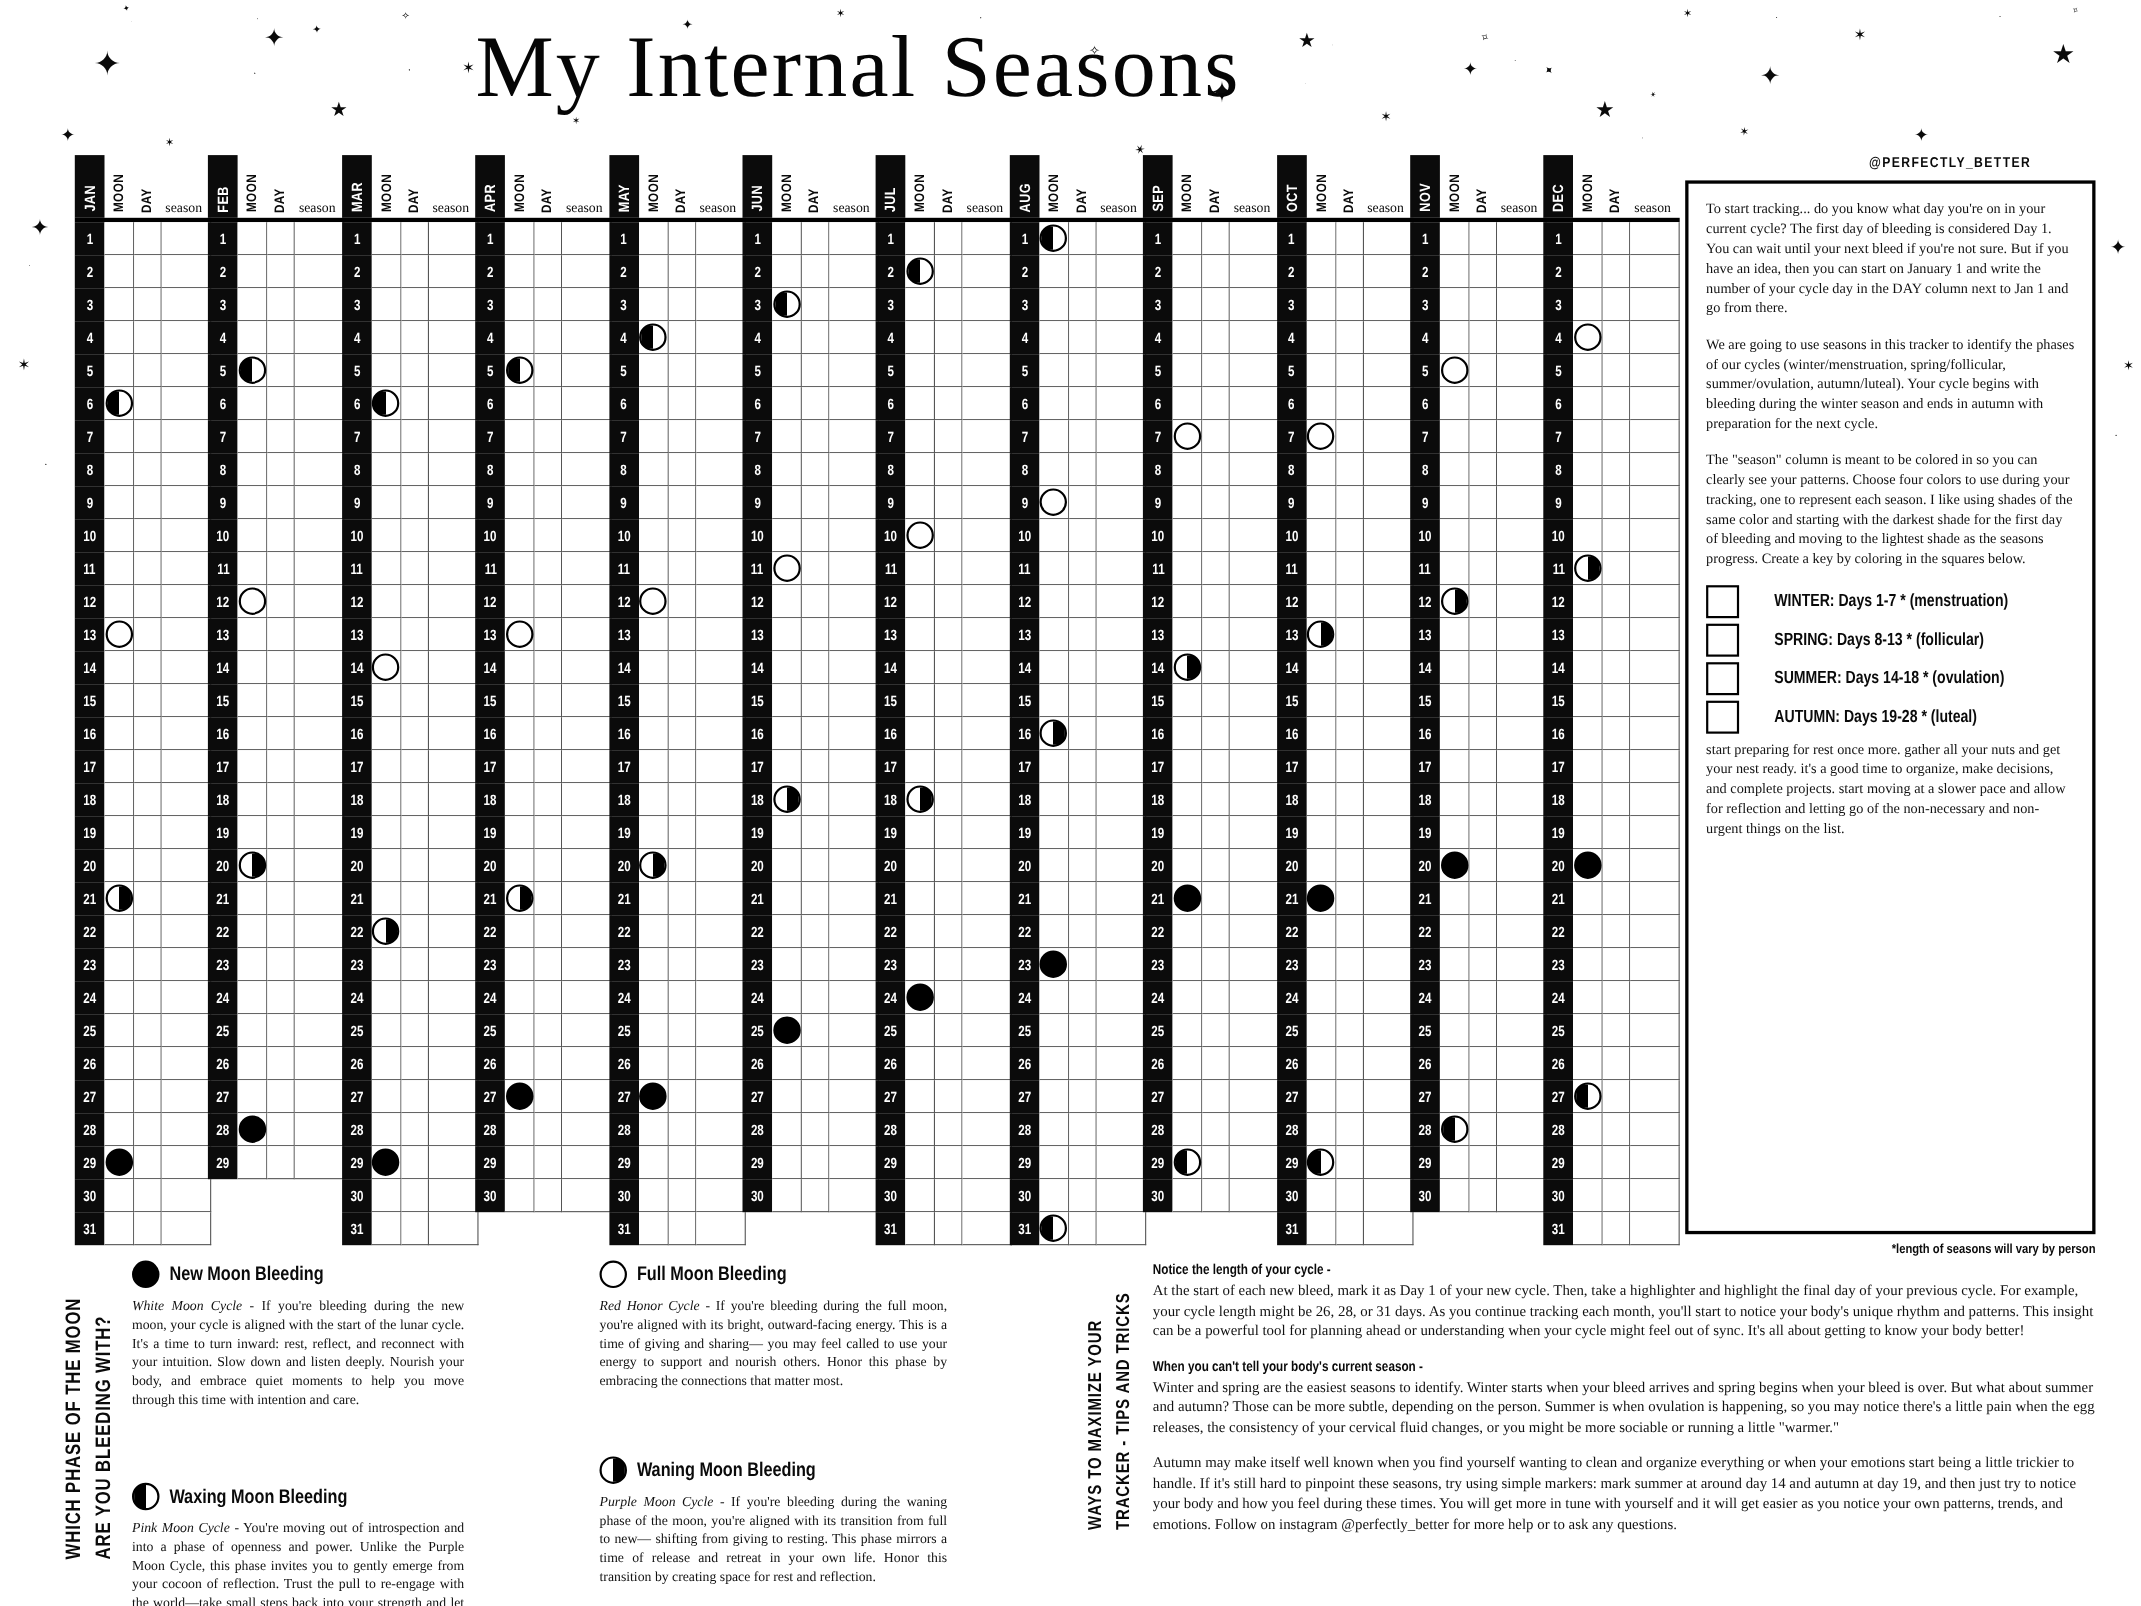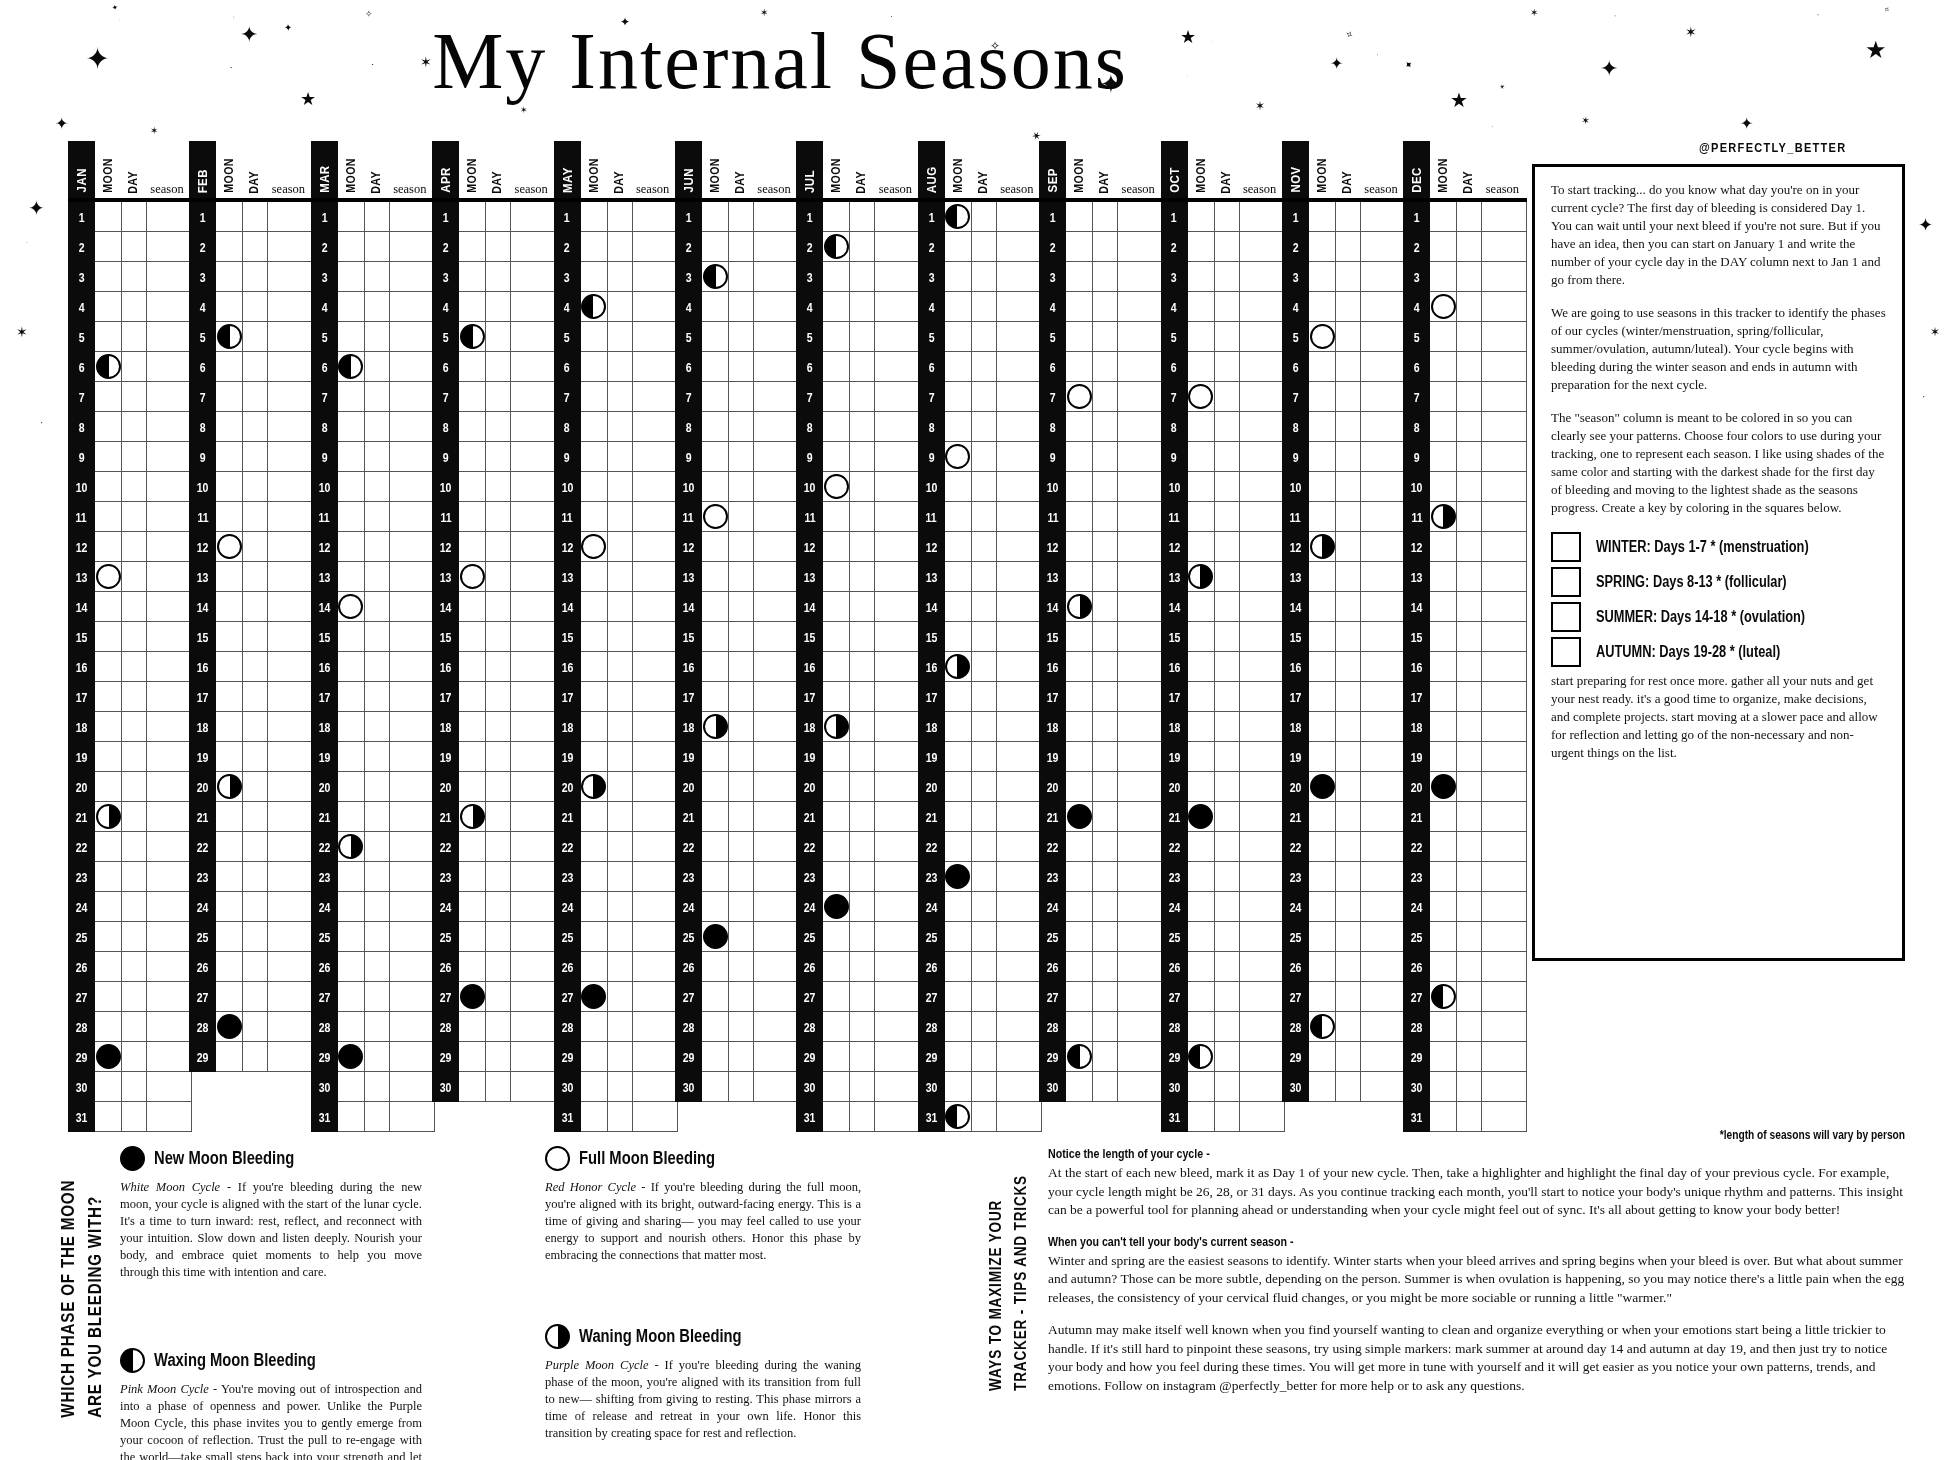--- a/index.html
+++ b/index.html
@@ -35,24 +35,24 @@
   .vtext{writing-mode:vertical-rl;transform:rotate(180deg) scaleY(.85);
          font-family:"Liberation Sans",sans-serif;font-weight:700;font-size:12.5px;letter-spacing:.5px;}
   .vtext.mname{color:#fff;font-size:13.5px;}
   
   .moon{width:21px;height:21px;border-radius:50%;border:2px solid #000;box-sizing:content-box;flex:none;}
   .moon.full{background:#fff;}
   .moon.new{background:#000;}
   .moon.first-quarter{background:linear-gradient(to right,#000 0 50%,#fff 50% 100%);}
   .moon.last-quarter{background:linear-gradient(to right,#fff 0 50%,#000 50% 100%);}
   
-  .panel{position:absolute;left:1532px;top:164px;width:373px;height:797px;box-sizing:border-box;
+  .panel{position:absolute;left:1532px;top:164px;width:373px;height:958px;box-sizing:border-box;
          border:3px solid #000;background:#fff;padding:14px 16px 8px 16px;}
   .panel p.body{margin:0 0 15px 0;font-size:13px;line-height:18px;color:#111;}
-  .key-row{display:flex;align-items:center;gap:15px;margin:2px 0 5px 0;}
+  .key-row{display:flex;align-items:center;gap:32px;margin:2px 0 5px 0;}
   .key-box{width:26px;height:26px;border:2.5px solid #000;background:#fff;flex:none;}
   .season-title{font-family:"Liberation Sans",sans-serif;font-weight:700;font-size:16px;
                 display:inline-block;transform:scaleX(.8);transform-origin:0 50%;white-space:nowrap;}
   .season-desc{margin:0 0 10px 0;font-size:13px;line-height:18px;color:#111;}
   .footnote{position:absolute;top:1128px;right:41px;font-family:"Liberation Sans",sans-serif;
             font-weight:700;font-size:12px;transform:scaleX(.85);transform-origin:100% 50%;}
   
   .rot-head{position:absolute;display:flex;flex-direction:row;gap:5px;}
   .rot-head span{writing-mode:vertical-rl;transform:rotate(180deg) scaleY(.8);
                  font-family:"Liberation Sans",sans-serif;font-weight:700;letter-spacing:1px;}

